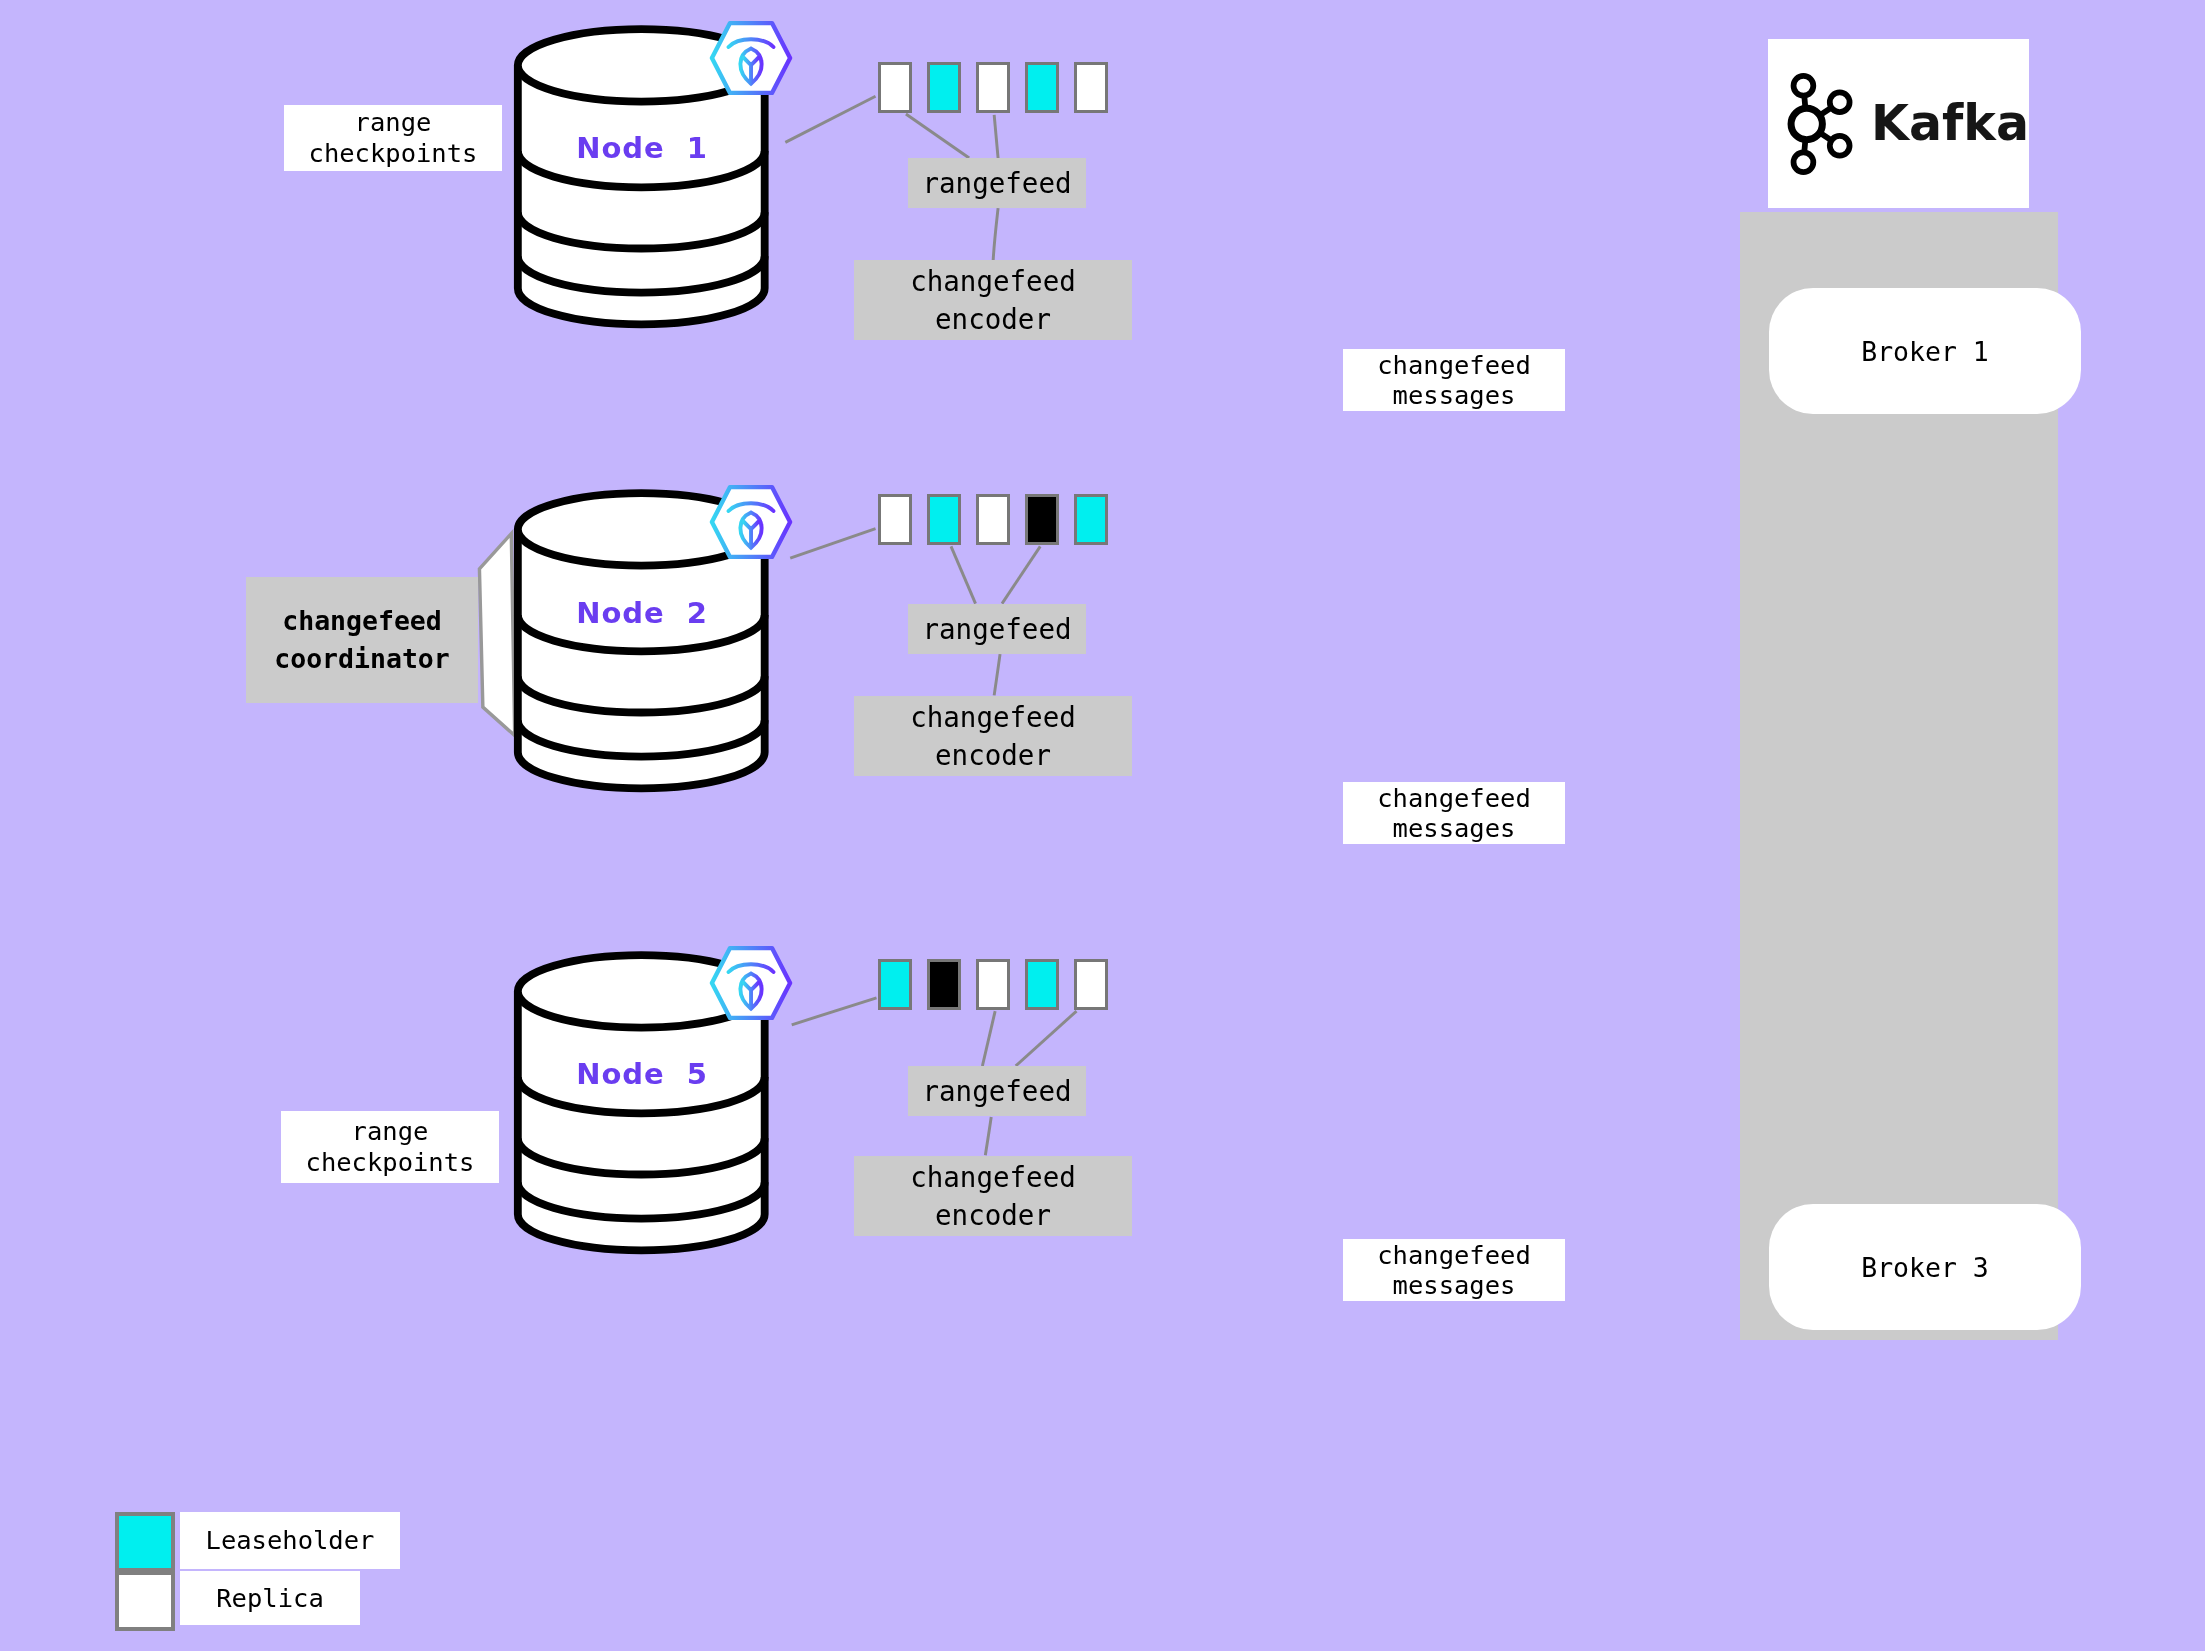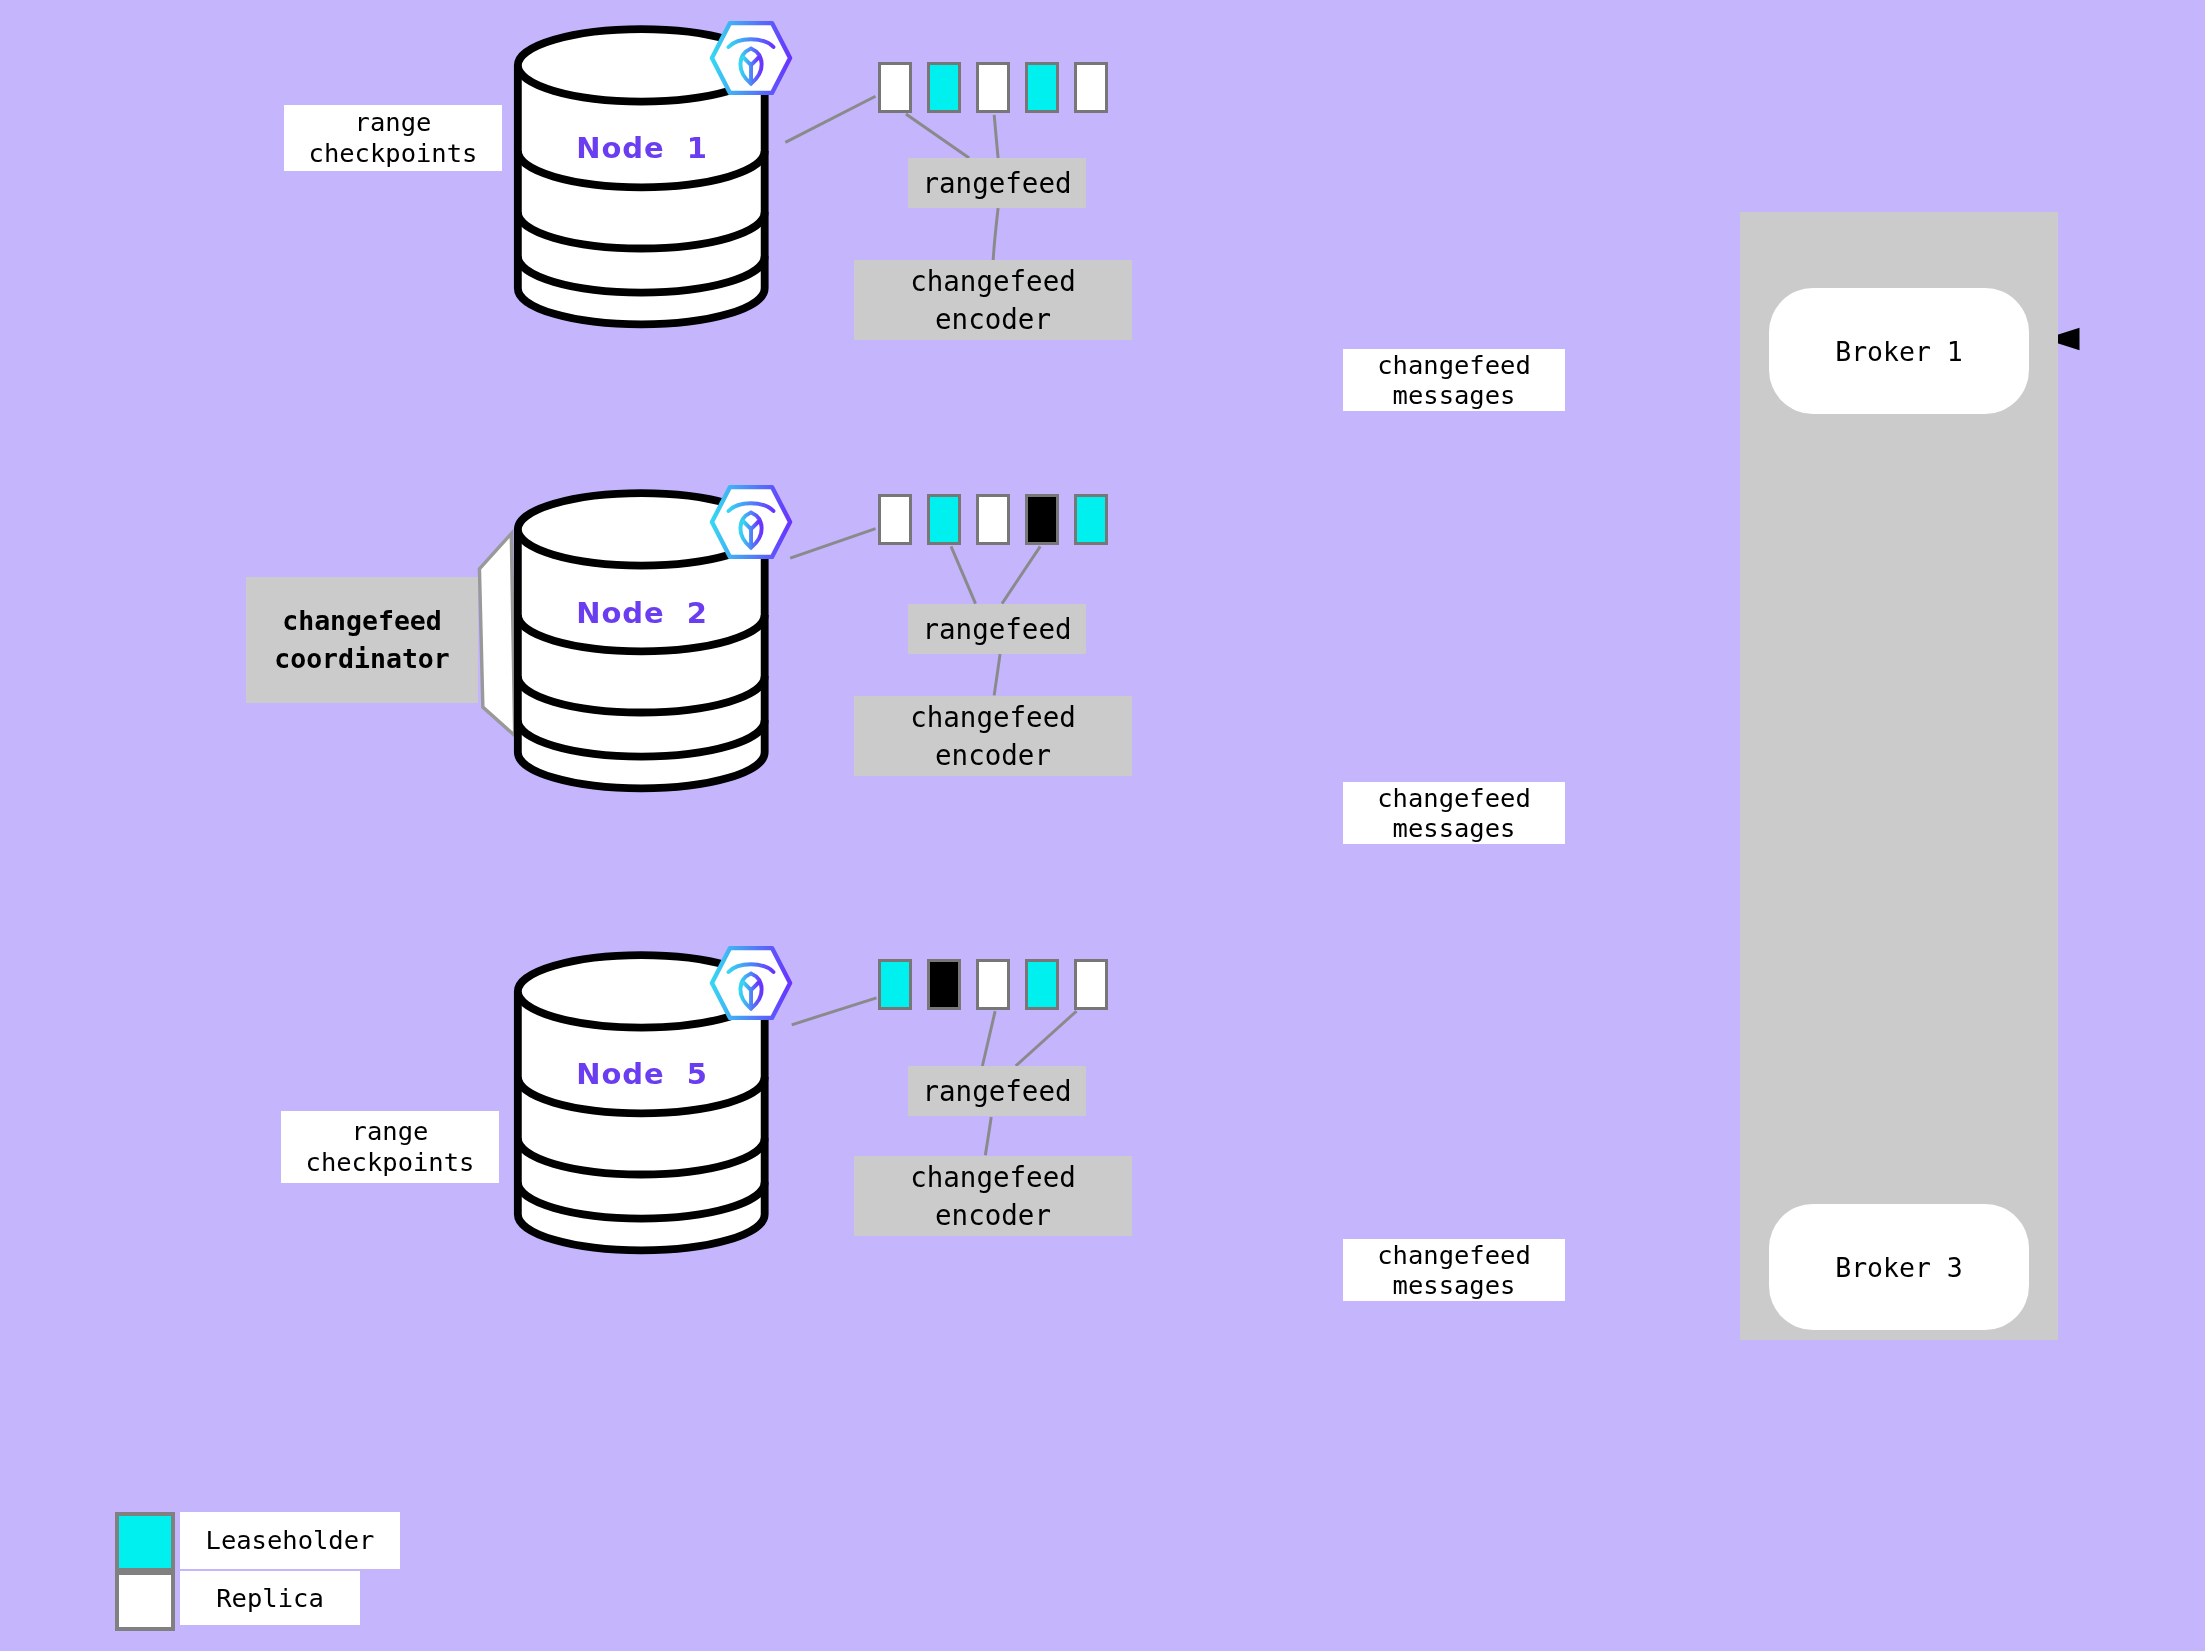--- a/index.html
+++ b/index.html
@@ -9,21 +9,21 @@
   svg{display:block;}
   .whitebox{background:#fff;color:#000;display:flex;flex-direction:column;align-items:center;justify-content:center;
             font-size:25.5px;line-height:31px;text-align:center;}
   .graybox{background:#cbcbcb;color:#000;display:flex;flex-direction:column;align-items:center;justify-content:center;
            font-size:27.5px;line-height:38px;text-align:center;}
   .range-rect{position:absolute;width:34px;height:51px;border:3.4px solid #777;box-sizing:border-box;}
   .node-label{position:absolute;transform:translateX(-50%);color:#6a3df0;
               font-family:"DejaVu Sans","Liberation Sans",sans-serif;font-weight:bold;
               font-size:29px;word-spacing:10.8px;letter-spacing:1px;white-space:nowrap;}
   .coordinator{font-weight:bold;font-size:26.5px;line-height:38px;}
-  .broker{position:absolute;left:1769px;width:260px;height:126px;background:#fff;border-radius:44px;
+  .broker{position:absolute;left:1769px;width:312px;height:126px;background:#fff;border-radius:44px;
           display:flex;align-items:center;justify-content:center;font-size:26.5px;color:#000;}
   .pill{border-radius:29px;}
   .legend-swatch{position:absolute;width:60px;height:60px;border:4.4px solid #808080;box-sizing:border-box;}
   .kafka-title{font-family:"DejaVu Sans","Liberation Sans",sans-serif;font-weight:bold;font-size:49px;color:#161616;}
 </style>
 </head>
 <body>
 
 <div class="canvas">
 
@@ -166,20 +166,31 @@
   </div>
   <div class="abs graybox" style="left:854px;top:1156px;width:278px;height:80px;">
     <span>changefeed</span>
     <span>encoder</span>
   </div>
   <div class="abs whitebox" style="left:1343px;top:1239px;width:222px;height:62px;font-size:25.5px;line-height:30px;">
     <span>changefeed</span>
     <span>messages</span>
   </div>
 
+  <div class="abs" style="left:1768px;top:39px;width:261px;height:169px;background:#fff;display:flex;align-items:center;">
+    <svg style="margin-left:13.7px;" width="98" height="132" viewBox="0 0 200 270">
+      <path d="M60,135 L52,42 M60,135 L52,228 M60,135 L140,82 M60,135 L140,188" stroke="#000" stroke-width="14" fill="none"></path>
+      <circle cx="60" cy="135" r="38" fill="#fff" stroke="#000" stroke-width="17"></circle>
+      <circle cx="52" cy="42" r="24" fill="#fff" stroke="#000" stroke-width="14"></circle>
+      <circle cx="52" cy="228" r="24" fill="#fff" stroke="#000" stroke-width="14"></circle>
+      <circle cx="140" cy="82" r="24" fill="#fff" stroke="#000" stroke-width="14"></circle>
+      <circle cx="140" cy="188" r="24" fill="#fff" stroke="#000" stroke-width="14"></circle>
+    </svg>
+    <span class="kafka-title" style="margin-left:6.9px;">Kafka</span>
+  </div>
 
   <div class="abs" style="left:1740px;top:212px;width:318px;height:1128px;background:#cbcbcb;"></div>
 
   <div class="broker" style="top:288px;">
     <span>Broker 1</span>
   </div>
   <div class="broker" style="top:1156px;margin-top:48px;">
     <span>Broker 3</span>
   </div>
 

